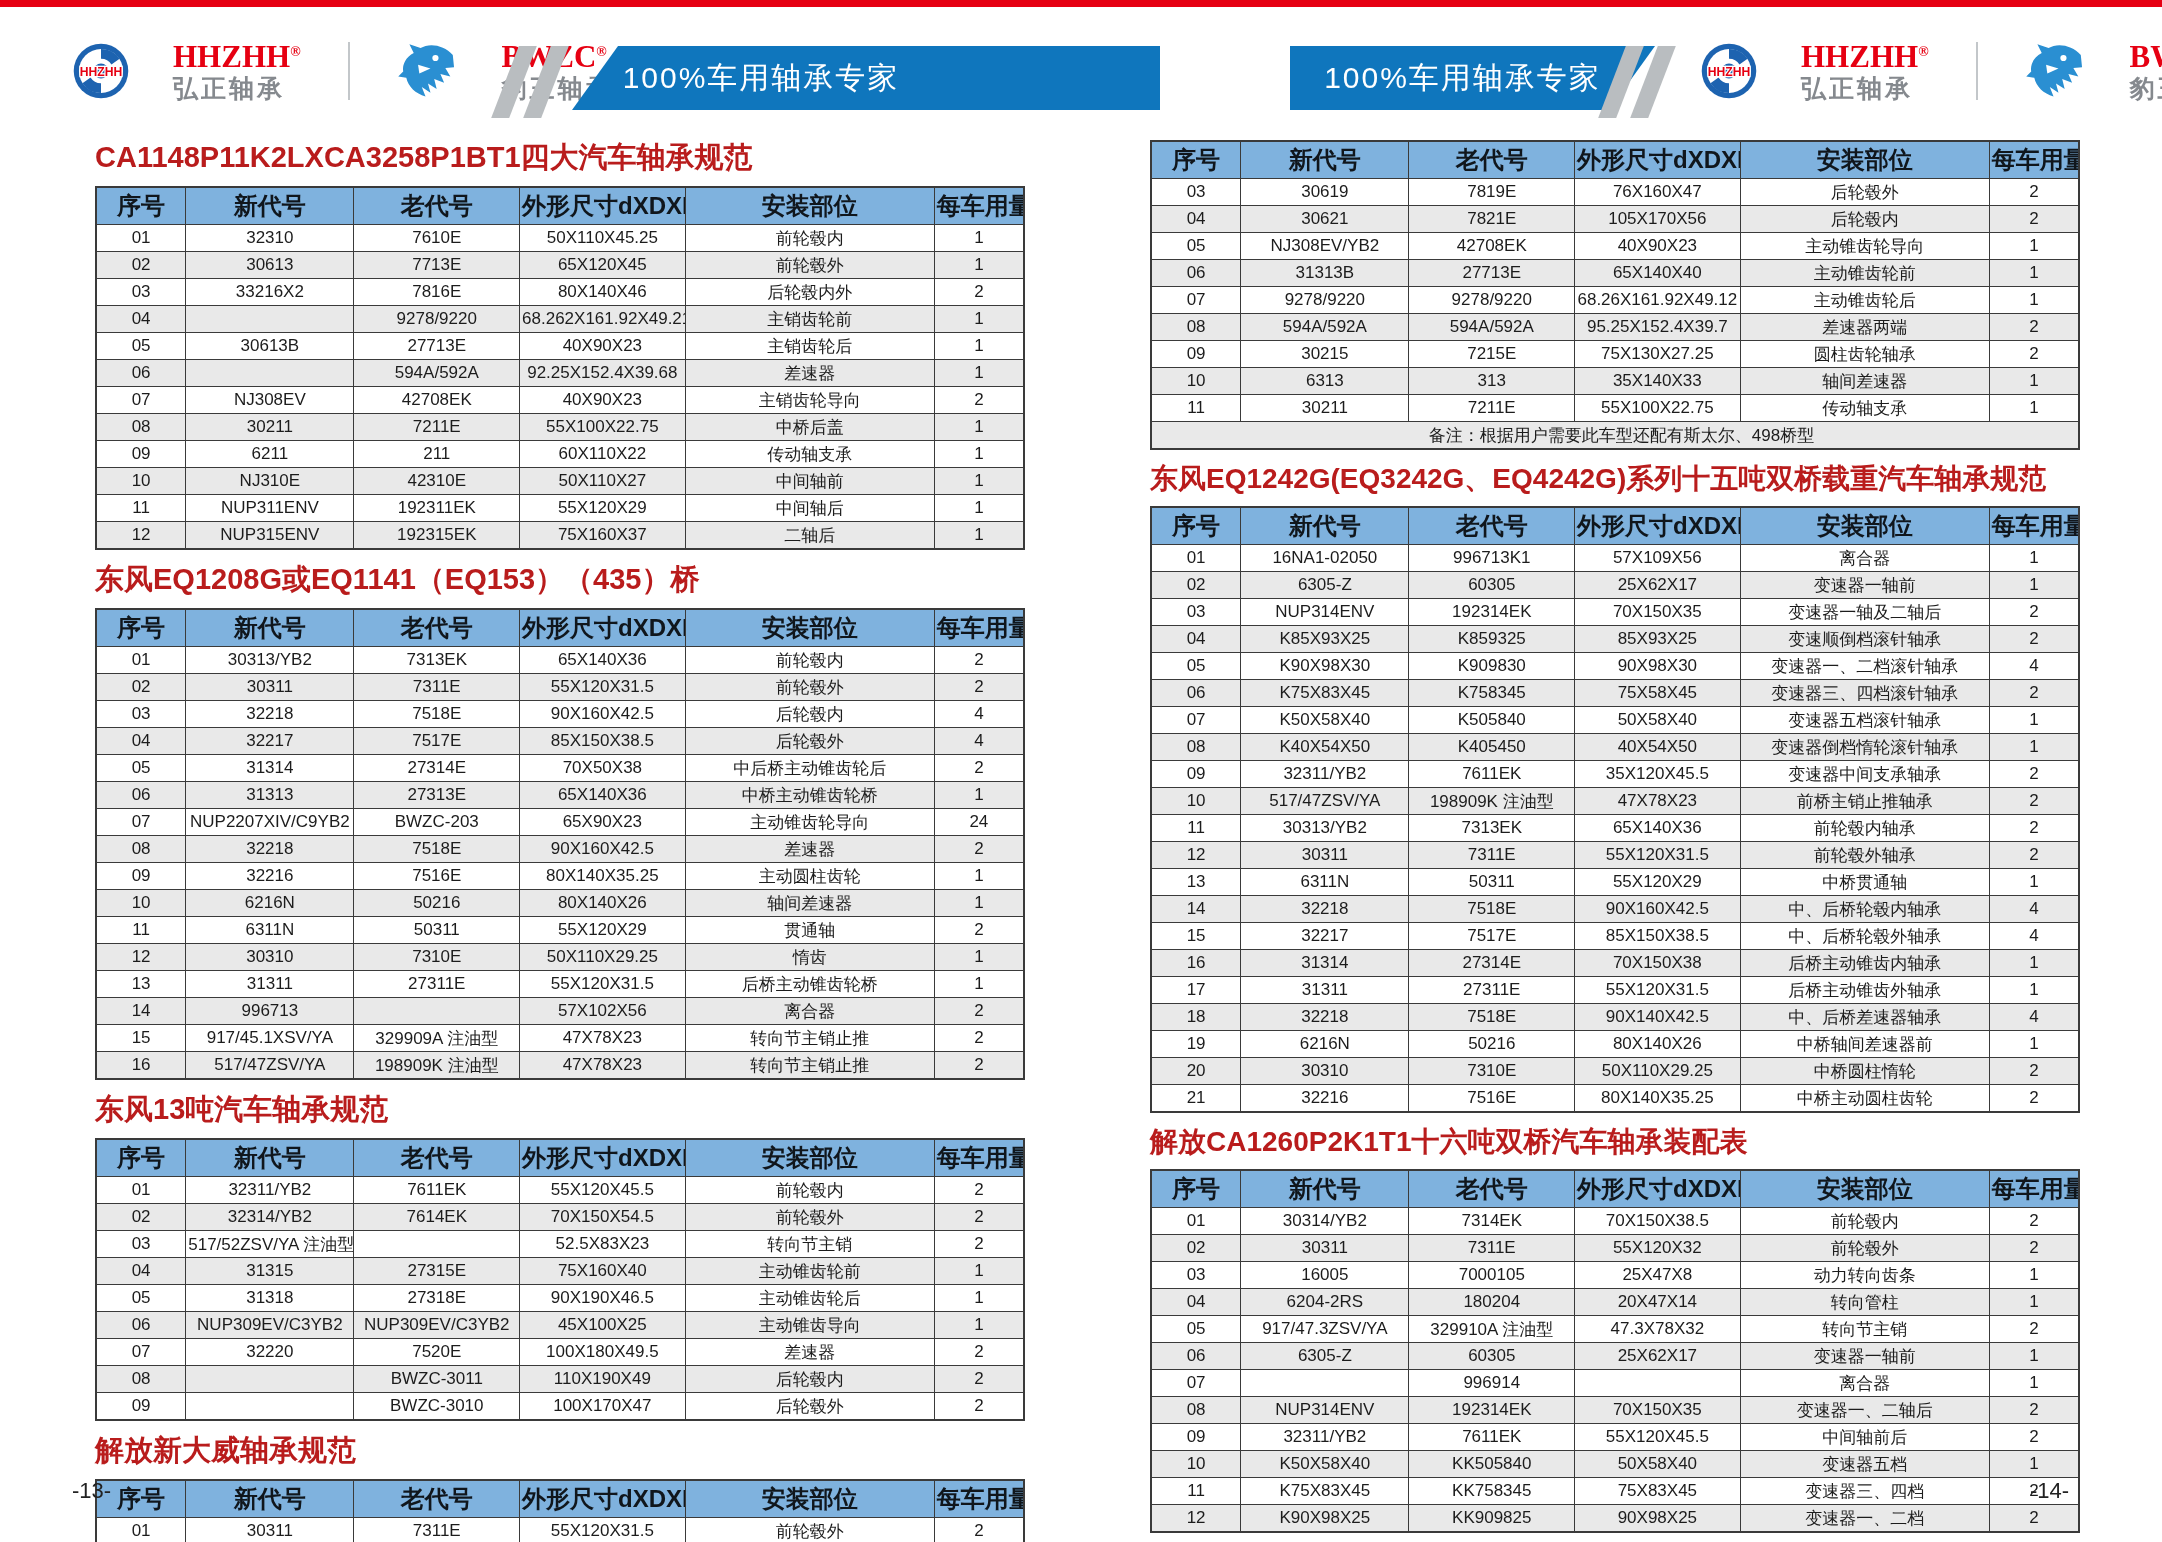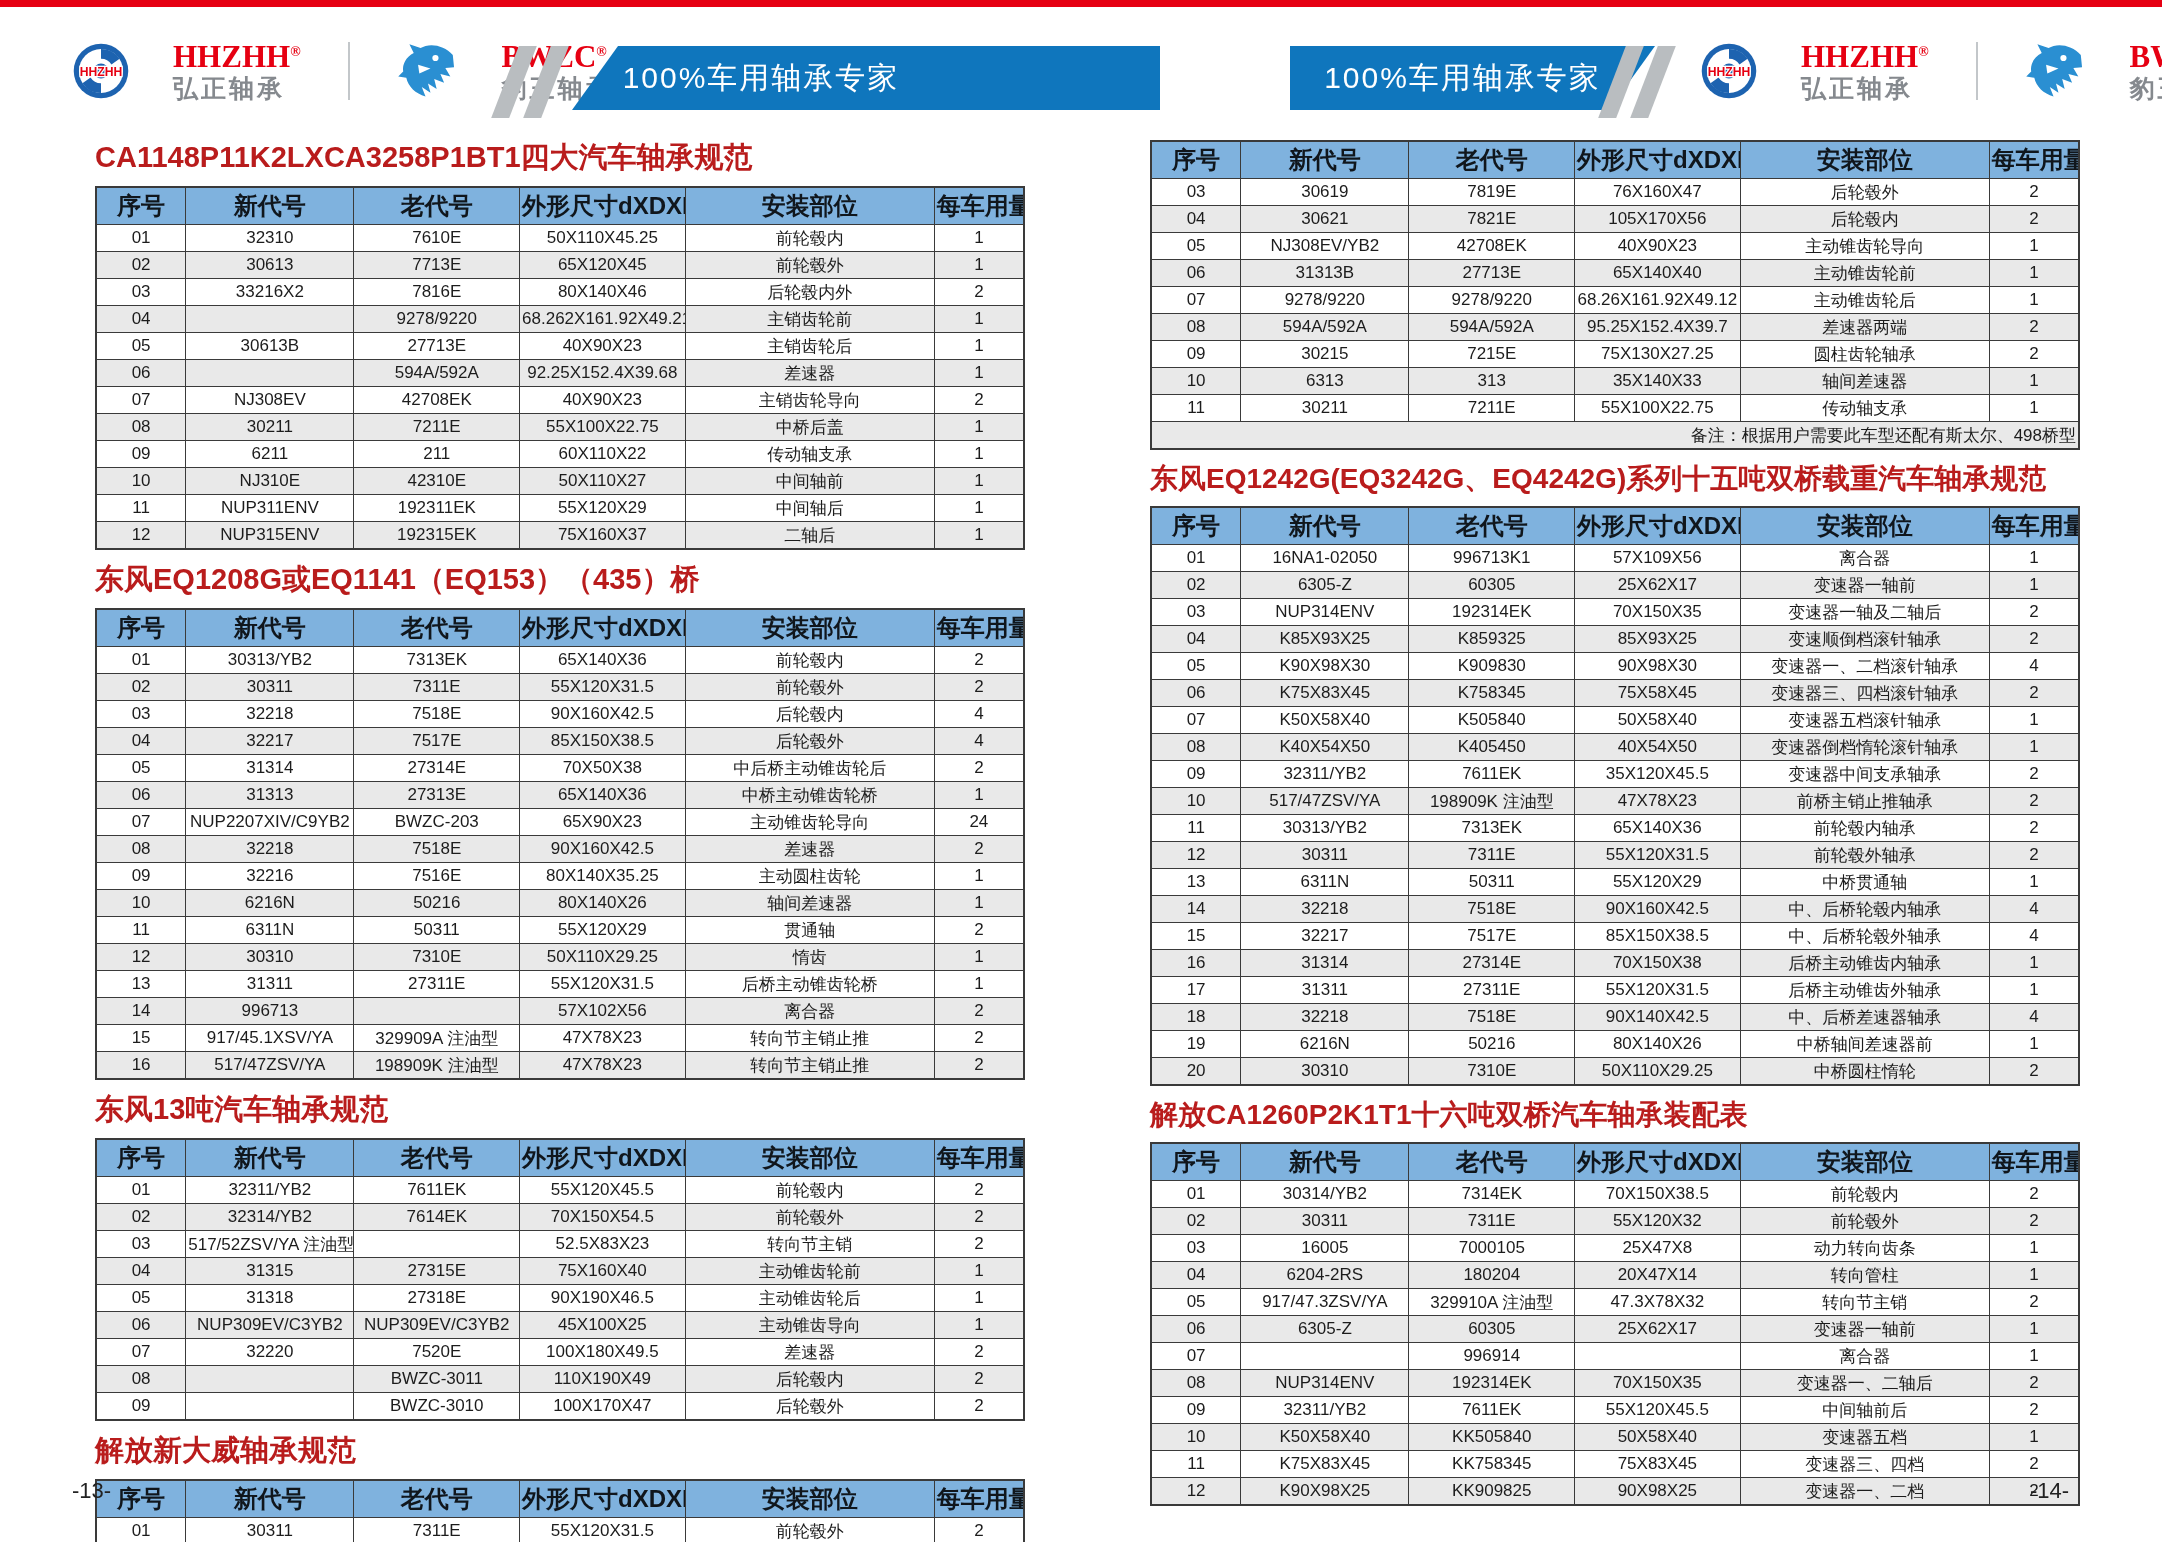--- a/index.html
+++ b/index.html
@@ -30,21 +30,21 @@
   .col.right{left:1150px;top:140px;}
   .tbl-title{font-size:29px;font-weight:900;color:#b91c1c;margin:10px 0 8px 0;letter-spacing:0;white-space:nowrap;}
   .col.right .tbl-title{font-size:28px;}
 
   table.tbl{width:100%;border-collapse:collapse;border:2px solid #3a3a3a;table-layout:fixed;margin-bottom:4px;}
   table.tbl th{background:#7fb2de;color:#10161c;font-weight:700;font-size:24px;height:36px;
                border:1px solid #3a3a3a;padding:0 2px;overflow:hidden;white-space:nowrap;}
   table.tbl td{font-size:17px;height:26px;text-align:center;border:1px solid #3a3a3a;
                padding:0 2px;overflow:hidden;white-space:nowrap;}
   table.tbl tbody tr:nth-child(even) td{background:#e9e9e9;}
-  table.tbl tr.note td{text-align:right;padding-left:15px;background:#ededed;font-size:17px;}
+  table.tbl tr.note td{text-align:center;padding-left:15px;background:#ededed;font-size:17px;}
   table.tbl th:nth-child(1),table.tbl td:nth-child(1){width:9.4%;}
   table.tbl th:nth-child(2),table.tbl td:nth-child(2){width:18.2%;}
   table.tbl th:nth-child(3),table.tbl td:nth-child(3){width:17.9%;}
   table.tbl th:nth-child(4),table.tbl td:nth-child(4){width:17.9%;}
   table.tbl th:nth-child(5),table.tbl td:nth-child(5){width:27.2%;}
   table.tbl th:nth-child(6),table.tbl td:nth-child(6){width:9.4%;}
 
   .pagenum{position:absolute;top:1478px;font-size:22px;color:#222;}
   .pagenum.p13{left:72px;}
   .pagenum.p14{left:2030px;}
@@ -752,20 +752,28 @@
             <td>1</td>
           </tr>
           <tr>
             <td>20</td>
             <td>30310</td>
             <td>7310E</td>
             <td>50X110X29.25</td>
             <td>中桥圆柱惰轮</td>
             <td>2</td>
           </tr>
+          <tr>
+            <td>21</td>
+            <td>32216</td>
+            <td>7516E</td>
+            <td>80X140X35.25</td>
+            <td>中桥主动圆柱齿轮</td>
+            <td>2</td>
+          </tr>
         </tbody>
       </table>
 
     <div class="tbl-title">解放CA1260P2K1T1十六吨双桥汽车轴承装配表</div>
     <table class="tbl">
         <thead>
           <tr>
             <th>序号</th>
             <th>新代号</th>
             <th>老代号</th>

